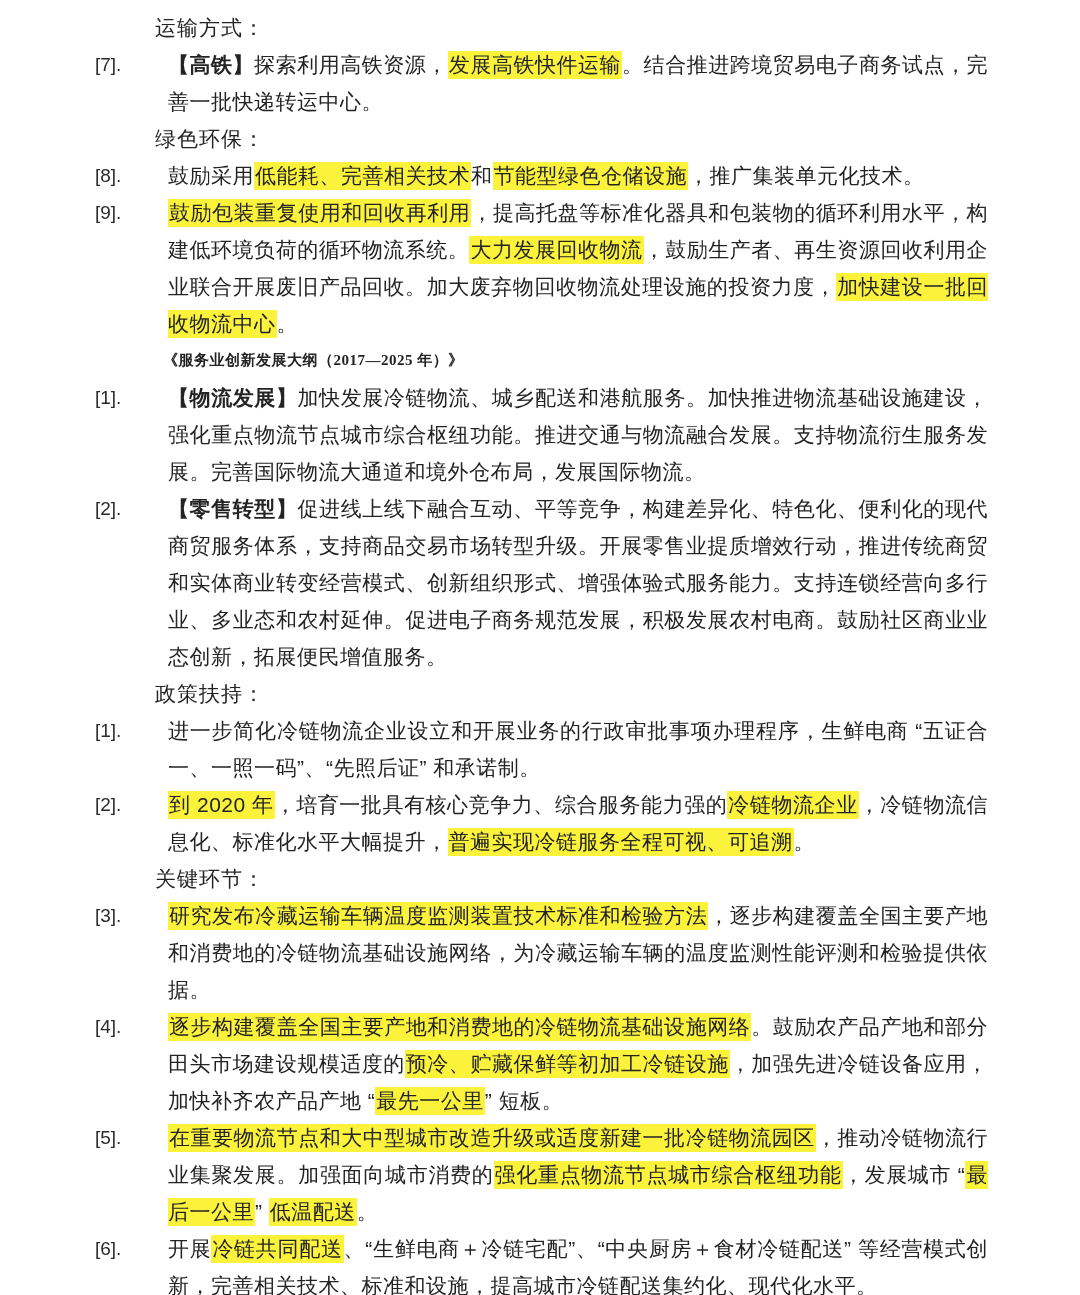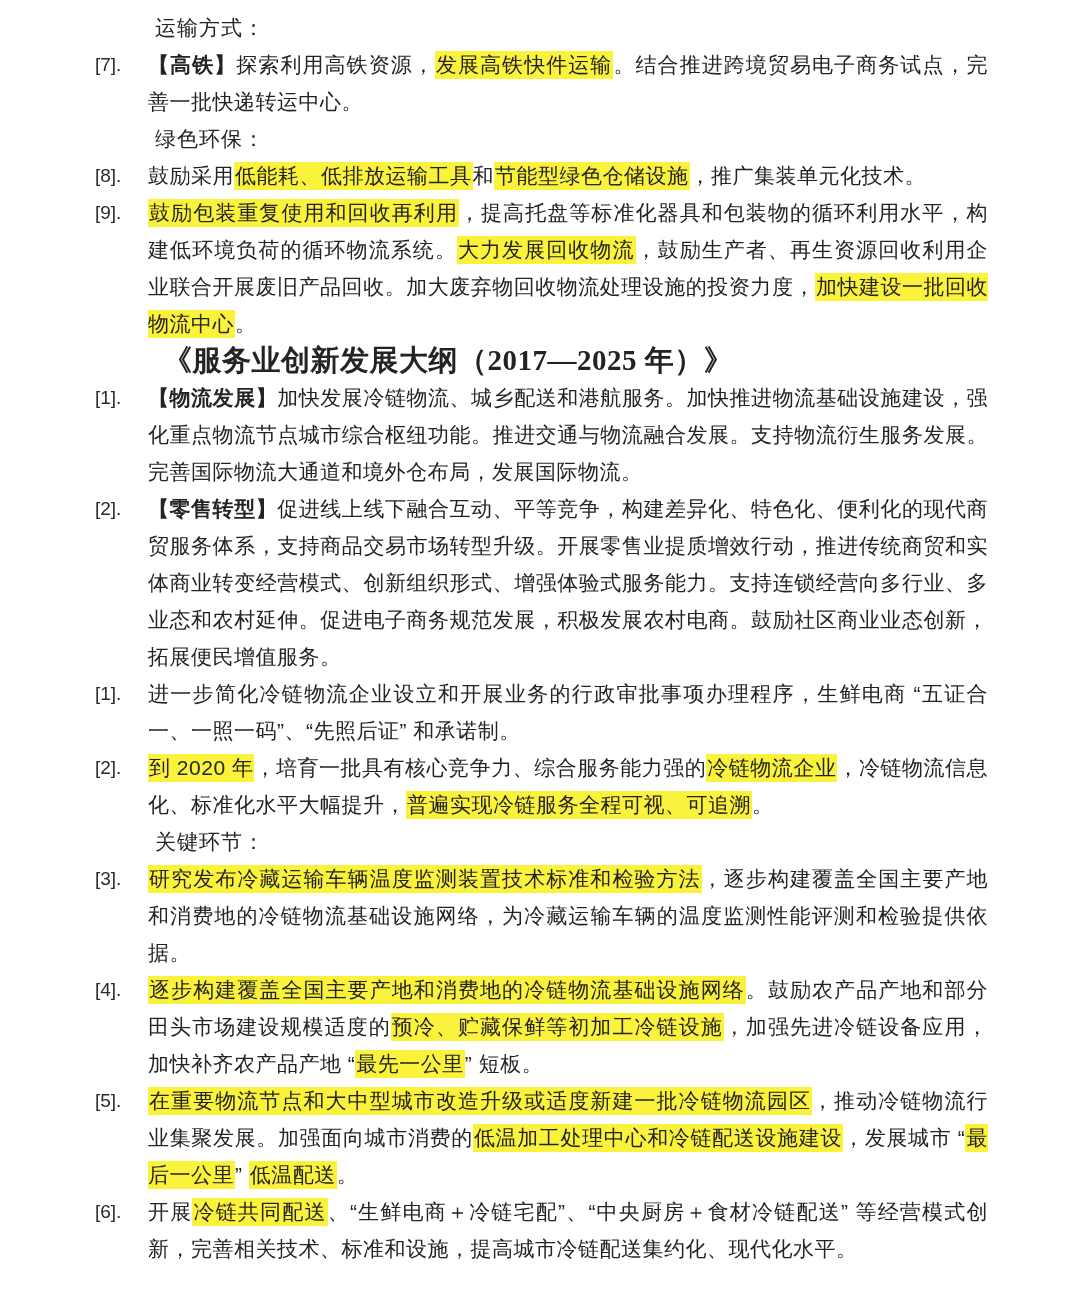--- a/index.html
+++ b/index.html
@@ -27,31 +27,32 @@
   .num {
     flex: 0 0 53px;
     width: 53px;
     color: #2a2a2a;
     font-size: 19px;
   }
   .txt {
     flex: 1 1 auto;
     letter-spacing: 0.5px;
     text-align: justify;
+    margin-left: 20px;
   }
   .heading {
     font-weight: normal;
     padding-left: 60px;
     letter-spacing: 1px;
   }
   .doc-title {
     font-family: "Liberation Serif", "DejaVu Serif", serif;
     font-weight: bold;
     padding-left: 68px;
-    font-size: 29px;
+    font-size: 15px;
     letter-spacing: 0.5px;
   }
   .hl {
     background: #fbf23c;
     padding: 2px 1px 3px 1px;
   }
   .b {
     font-weight: bold;
   }
 </style>
@@ -61,54 +62,55 @@
 <div class="page">
   <div id="doc-body">
       <div class="heading">运输方式：</div>
       <div class="row">
         <div class="num">[7].</div>
         <div class="txt"><span class="b">【高铁】</span><span class="">探索利用高铁资源，</span><span class="hl ">发展高铁快件运输</span><span class="">。结合推进跨境贸易电子商务试点，完善一批快递转运中心。</span></div>
       </div>
       <div class="heading">绿色环保：</div>
       <div class="row">
         <div class="num">[8].</div>
-        <div class="txt"><span class="">鼓励采用</span><span class="hl ">低能耗、低排放运输工具</span><span class="">和</span><span class="hl ">节能型绿色仓储设施</span><span class="">，推广集装单元化技术。</span></div>
+        <div class="txt"><span class="">鼓励采用</span><span class="hl ">低能耗、完善相关技术</span><span class="">和</span><span class="hl ">节能型绿色仓储设施</span><span class="">，推广集装单元化技术。</span></div>
       </div>
       <div class="row">
         <div class="num">[9].</div>
         <div class="txt"><span class="hl ">鼓励包装重复使用和回收再利用</span><span class="">，提高托盘等标准化器具和包装物的循环利用水平，构建低环境负荷的循环物流系统。</span><span class="hl ">大力发展回收物流</span><span class="">，鼓励生产者、再生资源回收利用企业联合开展废旧产品回收。加大废弃物回收物流处理设施的投资力度，</span><span class="hl ">加快建设一批回收物流中心</span><span class="">。</span></div>
       </div>
       <div class="doc-title">《服务业创新发展大纲（2017—2025 年）》</div>
       <div class="row">
         <div class="num">[1].</div>
         <div class="txt"><span class="b">【物流发展】</span><span class="">加快发展冷链物流、城乡配送和港航服务。加快推进物流基础设施建设，强化重点物流节点城市综合枢纽功能。推进交通与物流融合发展。支持物流衍生服务发展。完善国际物流大通道和境外仓布局，发展国际物流。</span></div>
       </div>
       <div class="row">
         <div class="num">[2].</div>
         <div class="txt"><span class="b">【零售转型】</span><span class="">促进线上线下融合互动、平等竞争，构建差异化、特色化、便利化的现代商贸服务体系，支持商品交易市场转型升级。开展零售业提质增效行动，推进传统商贸和实体商业转变经营模式、创新组织形式、增强体验式服务能力。支持连锁经营向多行业、多业态和农村延伸。促进电子商务规范发展，积极发展农村电商。鼓励社区商业业态创新，拓展便民增值服务。</span></div>
       </div>
+      <div class="heading">政策扶持：</div>
       <div class="row">
         <div class="num">[1].</div>
         <div class="txt"><span class="">进一步简化冷链物流企业设立和开展业务的行政审批事项办理程序，生鲜电商 “五证合一、一照一码”、“先照后证” 和承诺制。</span></div>
       </div>
       <div class="row">
         <div class="num">[2].</div>
         <div class="txt"><span class="hl ">到 2020 年</span><span class="">，培育一批具有核心竞争力、综合服务能力强的</span><span class="hl ">冷链物流企业</span><span class="">，冷链物流信息化、标准化水平大幅提升，</span><span class="hl ">普遍实现冷链服务全程可视、可追溯</span><span class="">。</span></div>
       </div>
       <div class="heading">关键环节：</div>
       <div class="row">
         <div class="num">[3].</div>
         <div class="txt"><span class="hl ">研究发布冷藏运输车辆温度监测装置技术标准和检验方法</span><span class="">，逐步构建覆盖全国主要产地和消费地的冷链物流基础设施网络，为冷藏运输车辆的温度监测性能评测和检验提供依据。</span></div>
       </div>
       <div class="row">
         <div class="num">[4].</div>
         <div class="txt"><span class="hl ">逐步构建覆盖全国主要产地和消费地的冷链物流基础设施网络</span><span class="">。鼓励农产品产地和部分田头市场建设规模适度的</span><span class="hl ">预冷、贮藏保鲜等初加工冷链设施</span><span class="">，加强先进冷链设备应用，加快补齐农产品产地 “</span><span class="hl ">最先一公里</span><span class="">” 短板。</span></div>
       </div>
       <div class="row">
         <div class="num">[5].</div>
-        <div class="txt"><span class="hl ">在重要物流节点和大中型城市改造升级或适度新建一批冷链物流园区</span><span class="">，推动冷链物流行业集聚发展。加强面向城市消费的</span><span class="hl ">低温加工处理中心和冷链配送设施建设</span><span class="">，发展城市 “</span><span class="hl ">最后一公里</span><span class="">” </span><span class="hl ">低温配送</span><span class="">。</span></div>
+        <div class="txt"><span class="hl ">在重要物流节点和大中型城市改造升级或适度新建一批冷链物流园区</span><span class="">，推动冷链物流行业集聚发展。加强面向城市消费的</span><span class="hl ">强化重点物流节点城市综合枢纽功能</span><span class="">，发展城市 “</span><span class="hl ">最后一公里</span><span class="">” </span><span class="hl ">低温配送</span><span class="">。</span></div>
       </div>
       <div class="row">
         <div class="num">[6].</div>
         <div class="txt"><span class="">开展</span><span class="hl ">冷链共同配送</span><span class="">、“生鲜电商＋冷链宅配”、“中央厨房＋食材冷链配送” 等经营模式创新，完善相关技术、标准和设施，提高城市冷链配送集约化、现代化水平。</span></div>
       </div>
     </div>
 </div>
 
 </body></html>

